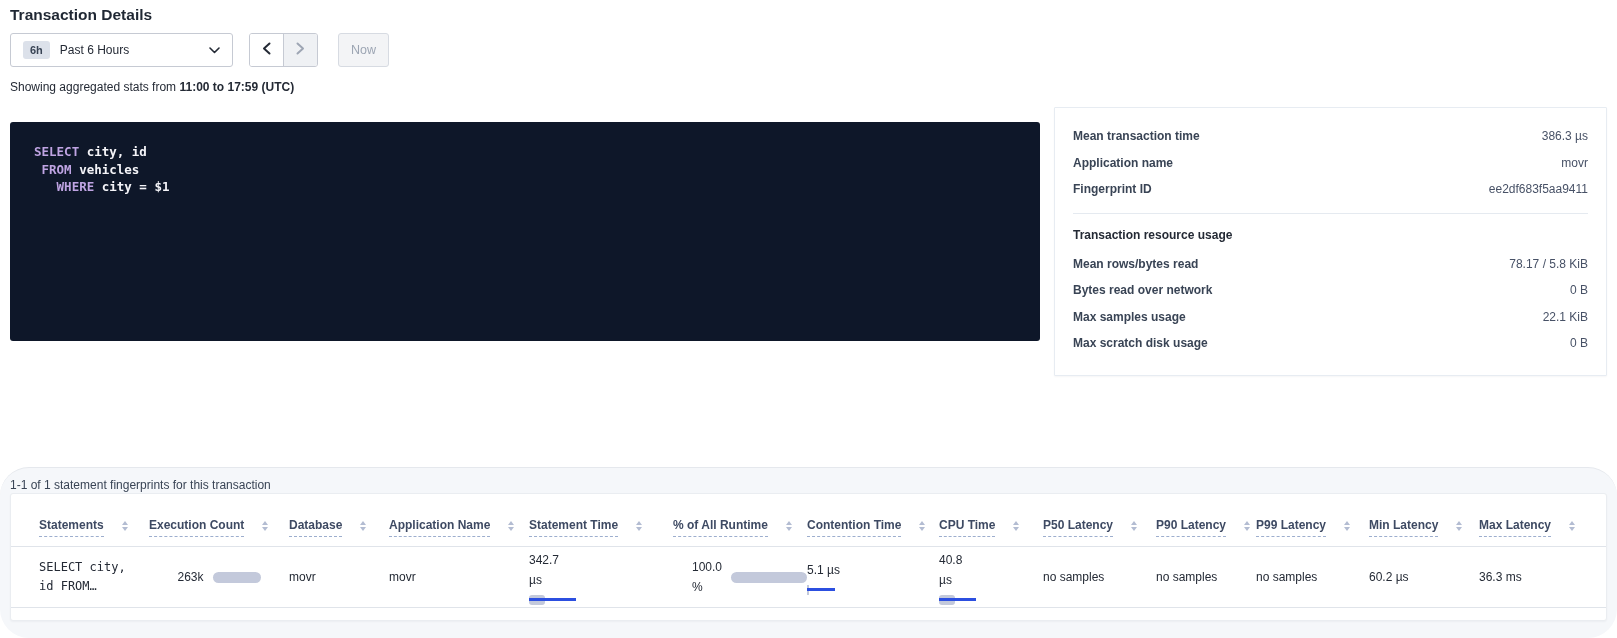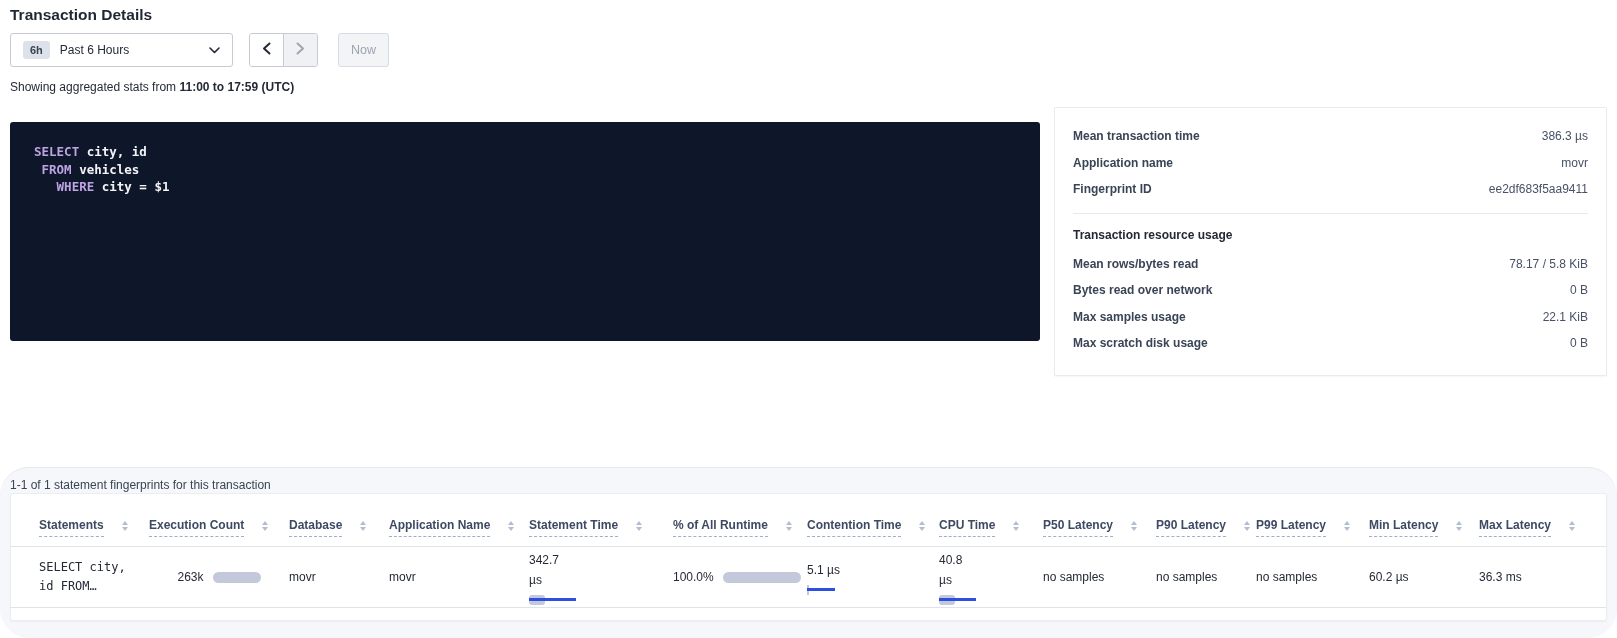--- a/index.html
+++ b/index.html
@@ -301,21 +301,21 @@
         <div class="cell">
           <span class="stackline">342.7</span>
           <span class="stackline">µs</span>
           <span class="bullet" style="width:48px;">
               <span class="gbar"></span>
               <span class="bline" style="width:47px;"></span>
             </span>
         </div>
         <div class="cell">
           <div class="cell-inline" style="display:flex;">
-            <span style="display:flex;flex-direction:row;">
+            <span style="display:flex;flex-direction:column;margin-left:19px;">
               <span class="stackline">100.0</span>
               <span class="stackline">%</span>
             </span>
             <span class="bar-gray" style="width:78px;"></span>
           </div>
         </div>
         <div class="cell">
           <span class="stackline">5.1 µs</span>
           <span class="bullet" style="width:28px;">
               <span class="gtick"></span>

